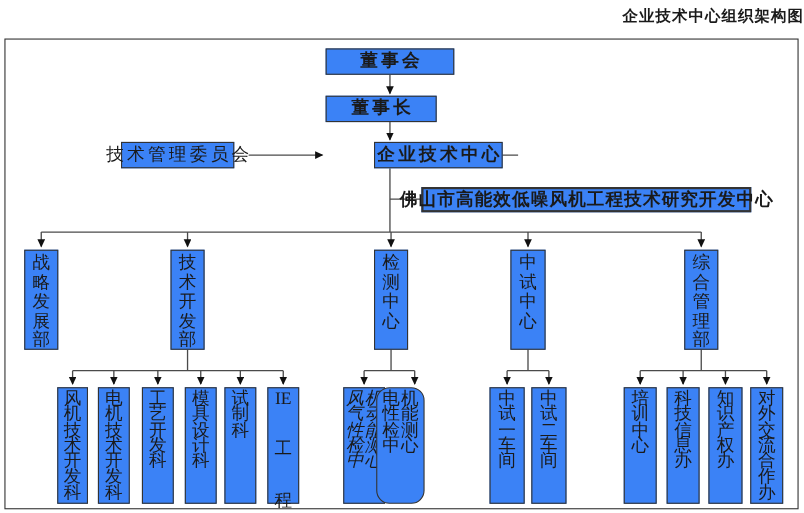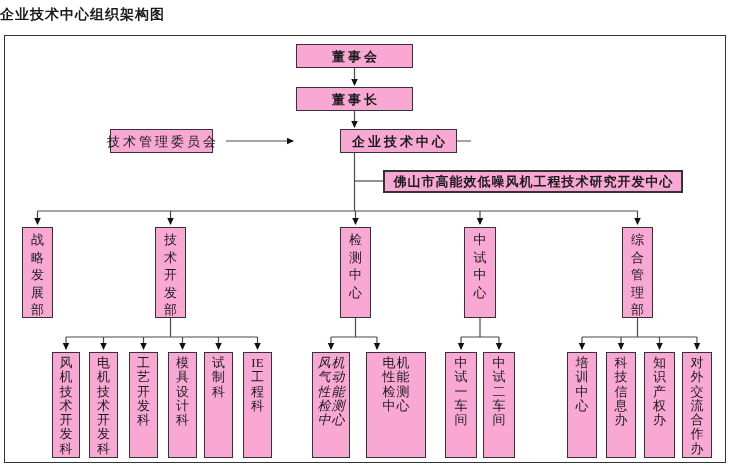--- a/index.html
+++ b/index.html
@@ -2,62 +2,62 @@
 <html style="--background: #ffffff; --text: #1a1a1a; --border: #333333; --line: #4a4a4a; --arrow: #111111;"><head>
 <meta charset="utf-8">
 <style>
   html,body{margin:0;padding:0;background:#fff;}
   .stage{
     position:relative;width:731px;height:466px;background:var(--bg,#fff);
     font-family:"Liberation Serif","DejaVu Serif",serif;color:var(--text,#1a1a1a);
     overflow:hidden;
   }
   .title{
-    position:absolute;top:6px;left:0;width:731px;text-align:left;
+    position:absolute;top:6px;left:0;width:731px;text-align:right;
     font-size:14px;font-weight:bold;letter-spacing:1px;
   }
   .frame{
     position:absolute;left:4px;top:35px;width:722px;height:428px;
     border:1.5px solid var(--border,#333);box-sizing:border-box;background:transparent;
   }
   .wires{position:absolute;left:0;top:0;width:731px;height:466px;}
   .node{
-    position:absolute;box-sizing:border-box;background:#f9a8d4;
+    position:absolute;box-sizing:border-box;background:#3b82f6;
     border:1.5px solid var(--border,#333);
-    font-size:13px;line-height:1;
+    font-size:16px;line-height:1;
   }
   .hbox{display:flex;align-items:center;justify-content:center;letter-spacing:3px;text-indent:3px;white-space:nowrap;}
   .hbox.wide{letter-spacing:1px;text-indent:1px;font-weight:bold;border-width:2px;}
   .vbox{display:flex;flex-direction:column;align-items:center;padding-top:3px;}
   .vbox .ln{text-align:center;white-space:nowrap;}
   .lvl2 .ln{line-height:17.5px;}
   .lvl3 .ln{line-height:14.3px;}
   .vbox.pair .ln{letter-spacing:1px;text-indent:1px;}
 
   #n-board{left:296px;top:44px;width:117px;height:24px;font-weight:bold;}
-  #n-chairman{left:296px;top:87px;width:117px;height:24px;font-weight:bold;}
+  #n-chairman{left:296px;top:87px;width:101px;height:24px;font-weight:bold;}
   #n-center{left:296px;top:129px;width:117px;height:24px;font-weight:bold;margin-left:44px;}
   #n-techmgmt{left:110px;top:129px;width:103px;height:24px;}
   #n-expert{left:471px;top:129px;width:116px;height:24px;}
   #n-foshan{left:383px;top:170px;width:300px;height:23px;}
 
   #n-strategy{left:22px;top:227px;width:31px;height:91px;}
   #n-techdev{left:155px;top:227px;width:31px;height:91px;}
   #n-testing{left:340px;top:227px;width:31px;height:91px;}
   #n-pilot{left:464px;top:227px;width:32px;height:91px;}
   #n-admin{left:622px;top:227px;width:31px;height:91px;}
 
   #n-fantech{left:52px;top:352px;width:28px;height:106px;}
   #n-motortech{left:89px;top:352px;width:29px;height:106px;}
   #n-process{left:129px;top:352px;width:29px;height:106px;}
   #n-mold{left:168px;top:352px;width:29px;height:106px;}
   #n-trial{left:204px;top:352px;width:29px;height:106px;}
-  #n-ie{left:243px;top:352px;width:29px;height:106px;}
+  #n-ie{left:243px;top:352px;width:29px;height:106px;gap:32px;}
   #n-fanaero{left:312px;top:352px;width:38px;height:106px;font-style:italic;}
-  #n-motorperf{left:366px;top:352px;width:60px;height:106px;}
+  #n-motorperf{left:342px;top:352px;width:44px;height:106px;border-radius:12px;}
   #n-pilot1{left:445px;top:352px;width:32px;height:106px;}
   #n-pilot2{left:483px;top:352px;width:32px;height:106px;}
   #n-training{left:567px;top:352px;width:30px;height:106px;}
   #n-sciinfo{left:606px;top:352px;width:30px;height:106px;}
   #n-ip{left:644px;top:352px;width:31px;height:106px;}
   #n-external{left:682px;top:352px;width:30px;height:106px;}
 </style>
 </head>
 <body>
 

